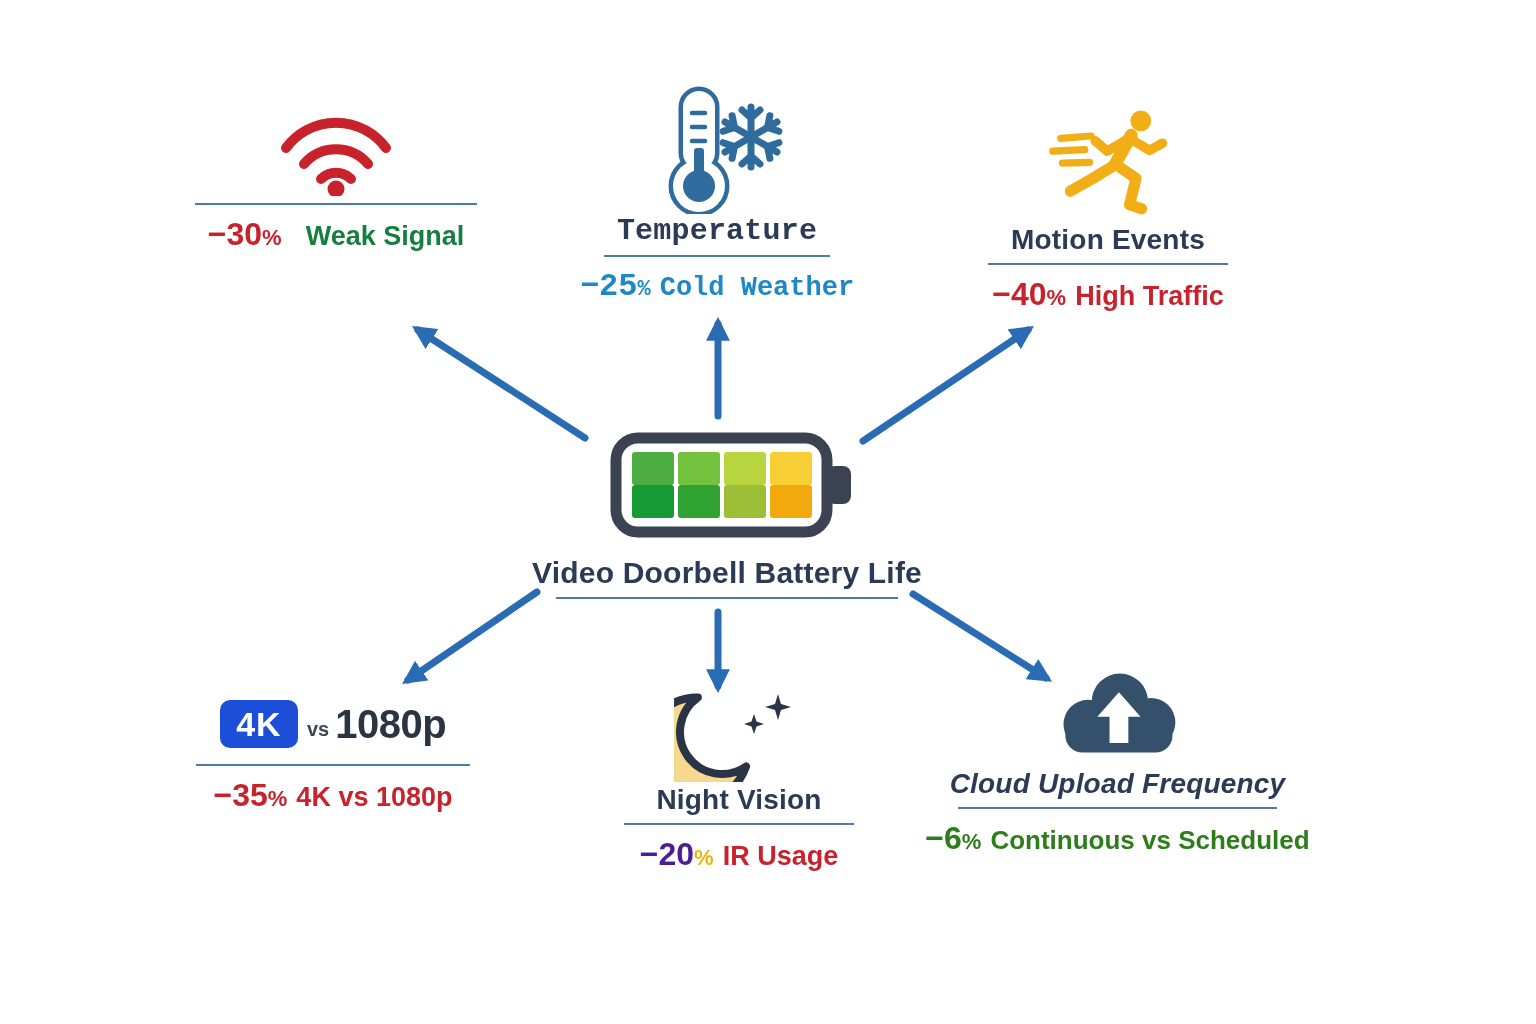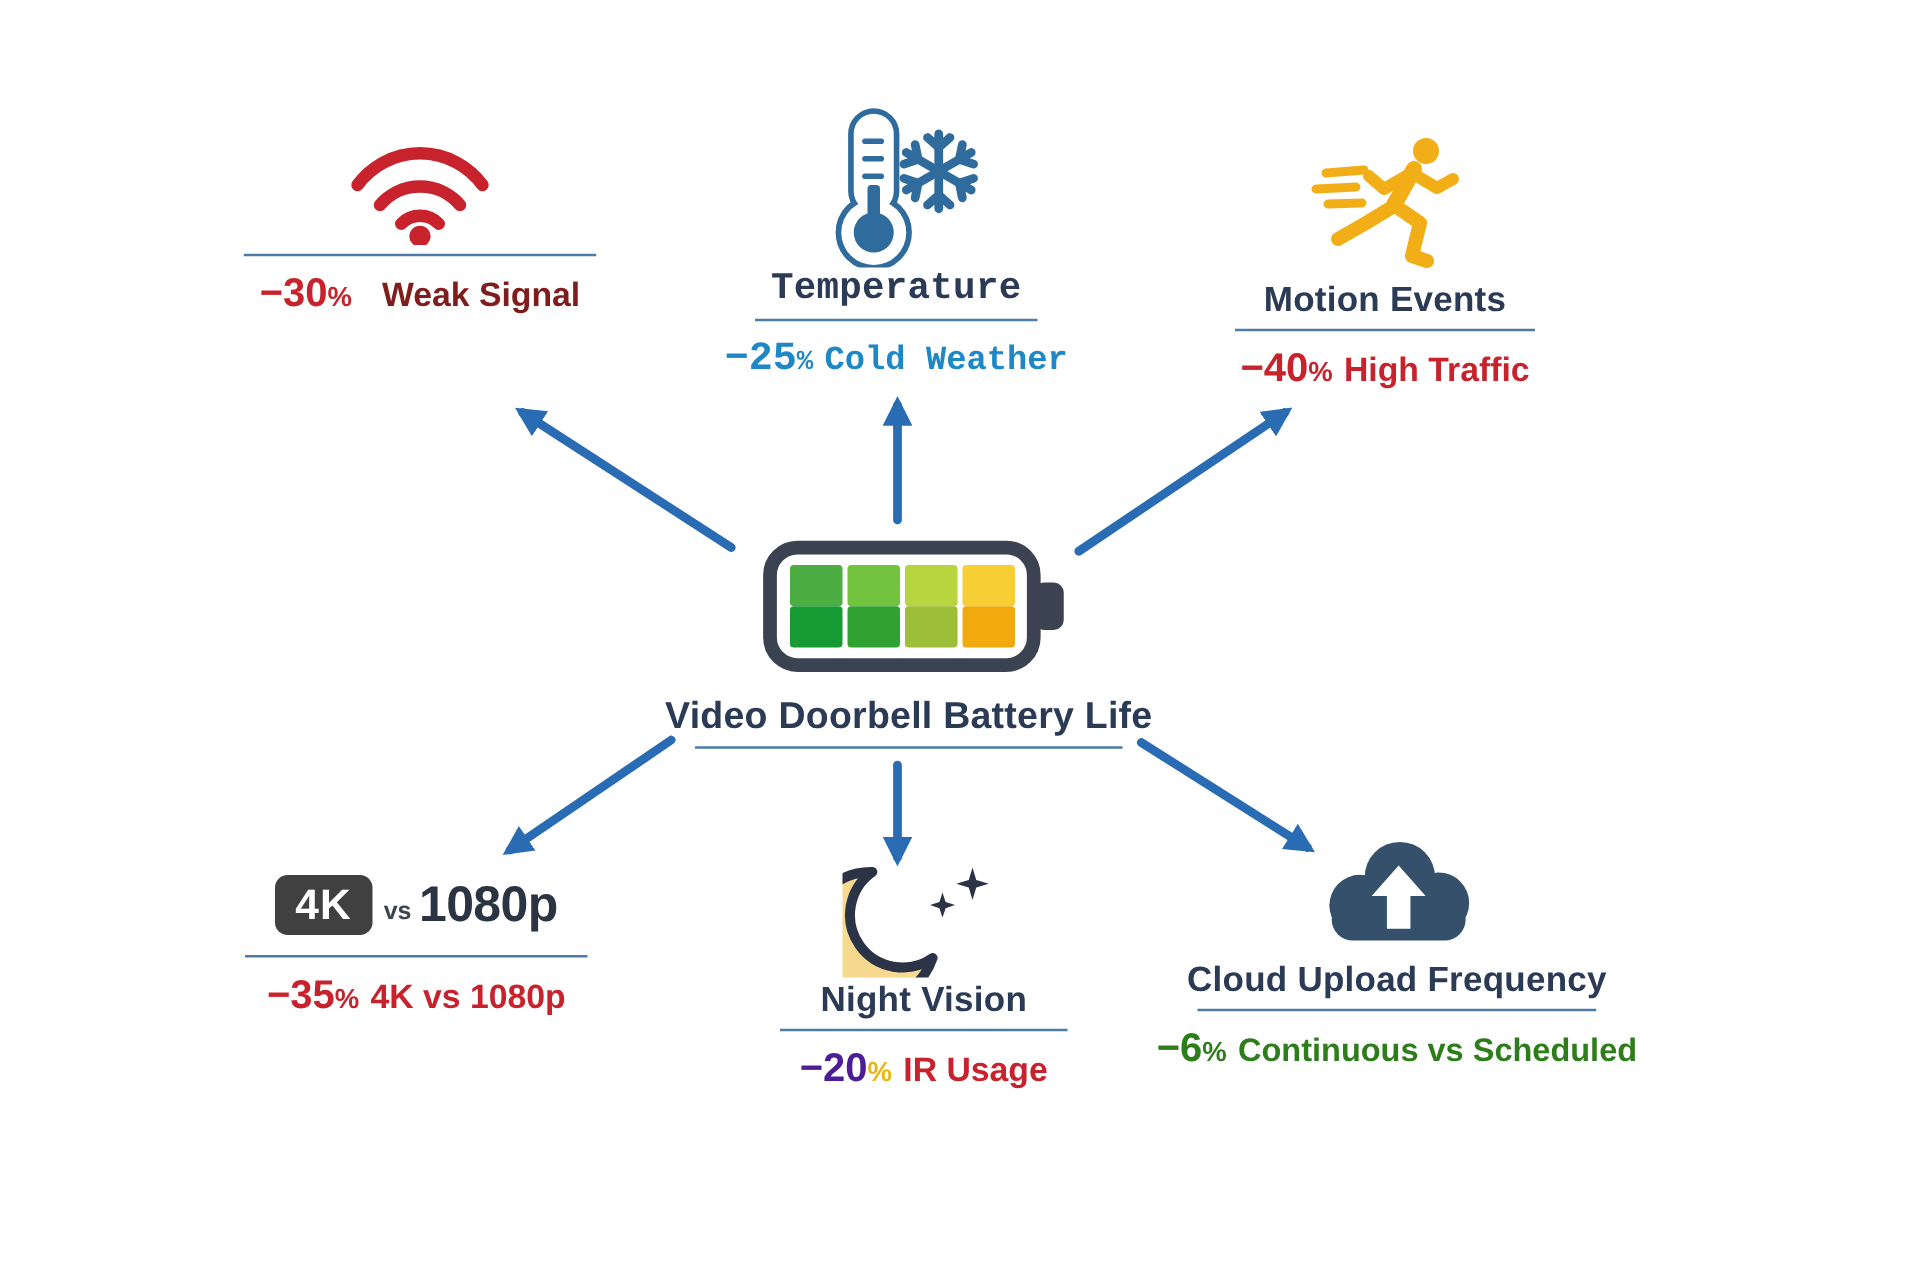--- a/index.html
+++ b/index.html
@@ -31,21 +31,21 @@
   #node-wifi       { left:195px; top:106px;  width:282px; }
   #node-temp       { left:604px; top:86px;   width:226px;font-family:Liberation Mono, monospace; }
   #node-motion     { left:988px; top:100px;  width:240px; }
   #node-center     { left:556px; top:430px;  width:342px; }
   #node-resolution { left:196px; top:698px;  width:274px; }
   #node-night      { left:624px; top:682px;  width:230px; }
   #node-cloud      { left:958px; top:666px;  width:319px; }
   #node-wifi  .node-title { margin-top:26px; }
   #node-motion .node-title { margin-top:4px; }
   #node-center .node-title { margin-top:16px; }
-  #node-cloud .node-title { margin-top:8px; }
+  #node-cloud .node-title { margin-top:8px;font-style:italic; }
   #node-night .node-title { margin-top:2px; }
   #node-resolution .rule { margin-top:16px; }
 </style>
 </head>
 <body>
 
 <div class="canvas">
 
   <svg class="arrows" width="1536" height="1024" viewBox="0 0 1536 1024" style="color: rgb(42, 108, 179);">
     <defs>
@@ -71,21 +71,21 @@
           <path d="M28,58 A42,42 0 0 1 92,58"></path>
           <path d="M45,73 A21,21 0 0 1 75,73"></path>
         </g>
         <circle cx="60" cy="83" r="8.5" fill="currentColor"></circle>
       </svg>
     </div>
     <div class="rule" style="background-color: rgb(77, 123, 168);"></div>
     <div class="stat">
       <span class="num" style="color: rgb(200, 35, 44);">−30</span>
       <span class="pct" style="color: rgb(200, 35, 44);">%</span>
-      <span class="lbl" style="color: #7f1d1d; margin-left: 24px;">Weak Signal</span>
+      <span class="lbl" style="color: #15803d; margin-left: 24px;">Weak Signal</span>
     </div>
   </div>
 
   <div class="node" id="node-temp">
     <div class="icon-wrap" style="color: rgb(47, 107, 156);">
       <svg width="140" height="128" viewBox="0 0 140 128" fill="none">
 
         <circle cx="52" cy="100" r="26" stroke="currentColor" stroke-width="9" fill="#ffffff"></circle>
         <rect x="36" y="5" width="32" height="78" rx="16" stroke="currentColor" stroke-width="9" fill="#ffffff"></rect>
         <circle cx="52" cy="100" r="26" fill="#ffffff"></circle>
@@ -169,21 +169,21 @@
         <rect x="161" y="22" width="42" height="33" rx="3" fill="currentColor" style="color: rgb(247, 206, 51);"></rect>
         <rect x="161" y="55" width="42" height="33" rx="3" fill="currentColor" style="color: rgb(241, 169, 14);"></rect>
       </svg>
     </div>
     <div class="node-title center-title" style="color: rgb(43, 58, 85);">Video Doorbell Battery Life</div>
     <div class="rule" style="background-color: rgb(77, 123, 168);"></div>
   </div>
 
   <div class="node" id="node-resolution">
     <div class="res-row">
-      <span class="badge-4k" style="background-color: #404040;">4K</span>
+      <span class="badge-4k" style="background-color: #1d4ed8;">4K</span>
       <span class="vs-label" style="color: rgb(60, 70, 80);">vs</span>
       <span class="res-label" style="color: rgb(43, 52, 66);">1080p</span>
     </div>
     <div class="rule" style="background-color: rgb(77, 123, 168);"></div>
     <div class="stat">
       <span class="num" style="color: rgb(200, 35, 44);">−35</span>
       <span class="pct" style="color: rgb(200, 35, 44);">%</span>
       <span class="lbl" style="color: rgb(200, 35, 44);">4K vs 1080p</span>
     </div>
   </div>

